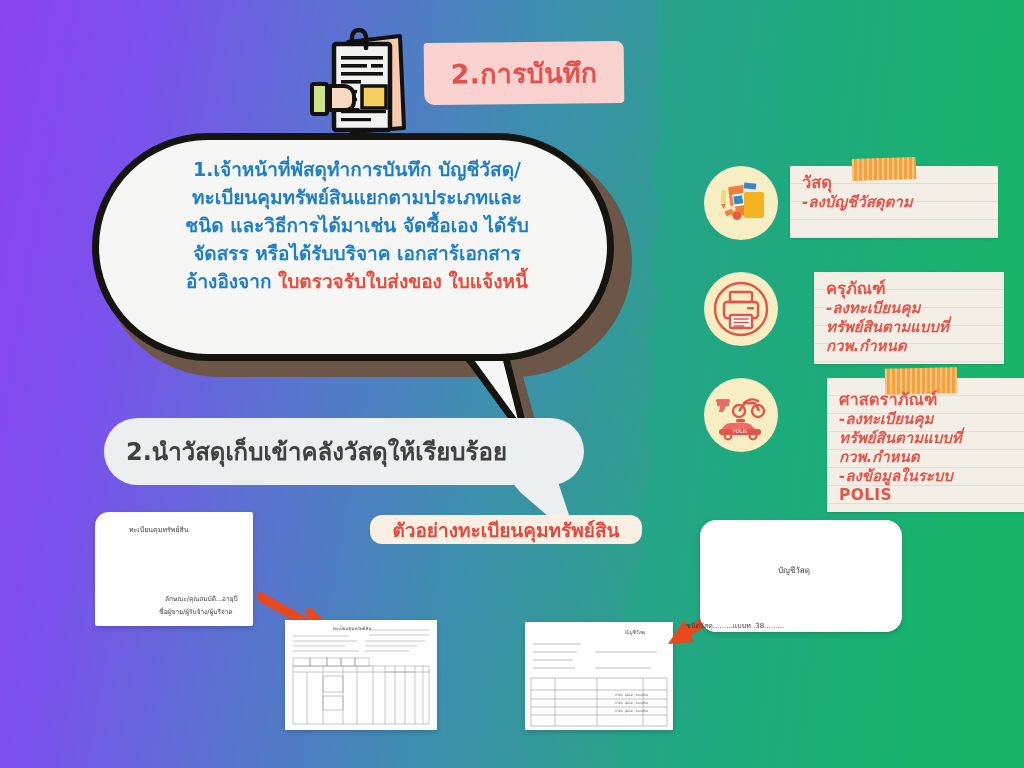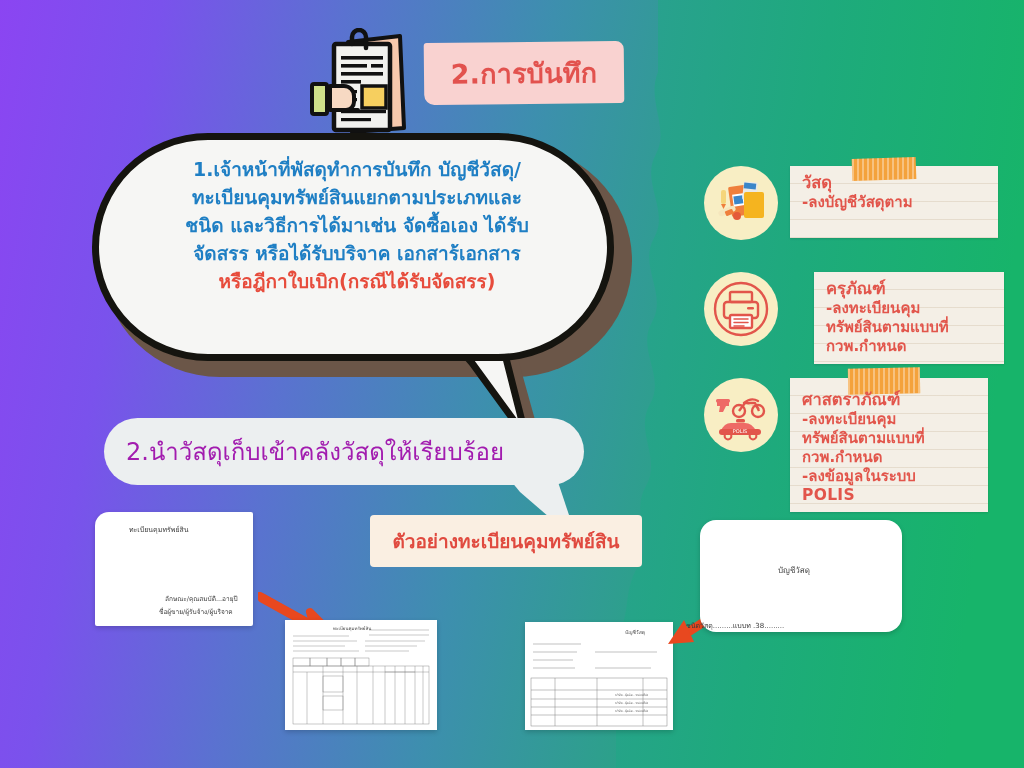--- a/index.html
+++ b/index.html
@@ -54,28 +54,28 @@
 
   
   .bubble-2{
     position:absolute;left:104px;top:418px;width:480px;height:67px;
   }
   .bubble-2 .b2-body{
     position:absolute;inset:0;background:#eceff0;border-radius:34px;
   }
   .bubble-2 .b2-text{
     position:absolute;inset:0;display:flex;align-items:center;padding-left:22px;
-    font-size:24px;font-weight:400;color:#a21caf;white-space:nowrap;
+    font-size:24px;font-weight:700;color:#404040;white-space:nowrap;
   }
   .bubble-2 .b2-tail{position:absolute;left:398px;top:60px;}
 
   
   .caption-tag{
-    position:absolute;left:370px;top:515px;width:272px;height:52px;
-    background:#faefe2;border-radius:4px;
+    position:absolute;left:370px;top:515px;width:272px;height:29px;
+    background:#faefe2;border-radius:12px;
   }
   .caption-tag .ct-text{
     position:absolute;inset:0;display:flex;align-items:center;justify-content:center;
     color:#e04a3f;font-size:19px;font-weight:700;white-space:nowrap;
   }
 
   
   .green-panel{position:absolute;left:616px;top:0;width:408px;height:768px;}
 
   
@@ -86,21 +86,21 @@
   }
   .note-card .nc-paper{
     position:absolute;left:86px;top:0;background:#f4efe6;
     box-shadow:0 1px 2px rgba(0,0,0,.12);
   }
   .nc-paper .lines{position:absolute;inset:0;
     background:repeating-linear-gradient(to bottom,transparent 0 17px,#e3d9c9 17px 18px);
     opacity:.85;}
   .nc-paper .nc-body{position:relative;padding:7px 16px 8px 12px;}
   .nc-title{color:#e2554b;font-size:16.5px;font-weight:700;line-height:20px;}
-  .nc-line{color:#e2554b;font-size:15px;font-weight:700;line-height:19px;white-space:nowrap;}
+  .nc-line{color:#e2554b;font-size:15px;font-weight:700;line-height:19px;white-space:nowrap;font-style:italic;}
   .tape{
     position:absolute;height:22px;background:#f4a23c;
     background-image:repeating-linear-gradient(90deg,rgba(255,255,255,.35) 0 2px,transparent 2px 5px);
   }
 
   
   .doc{position:absolute;background:#fff;box-shadow:0 2px 5px rgba(0,0,0,.18);}
   .doc-title{position:absolute;font-size:7px;color:#3a3a3a;white-space:nowrap;
              font-family:Liberation Serif, serif;}
   .doc-line{position:absolute;font-size:6.5px;color:#3a3a3a;white-space:nowrap;}
@@ -174,21 +174,23 @@
         <path d="M-8,-14 L54,-14 L84,104 L30,30 Z" fill="#f6f6f4" stroke="#15140f" stroke-width="7" stroke-linejoin="round"></path>
         <path d="M-10,-26 L58,-26 L58,-4 L-10,-4 Z" fill="#f6f6f4"></path>
       </svg>
     </div>
     <div class="bm-body"></div>
     <div class="bm-text">
       <div>1.เจ้าหน้าที่พัสดุทำการบันทึก บัญชีวัสดุ/</div>
       <div>ทะเบียนคุมทรัพย์สินแยกตามประเภทและ</div>
       <div>ชนิด และวิธีการได้มาเช่น จัดซื้อเอง ได้รับ</div>
       <div>จัดสรร หรือได้รับบริจาค เอกสาร้เอกสาร</div>
-      <div class="hl">หรือฎีกาใบเบิก(กรณีได้รับจัดสรร)</div>
+      <div>
+        <span>อ้างอิงจาก </span><span class="hl">ใบตรวจรับใบส่งของ ใบแจ้งหนี้</span>
+      </div>
     </div>
   </div>
 
   <div class="note-card" style="left:704px;top:166px;width:300px;height:80px;">
     <div class="nc-icon">
       <svg width="58" height="58" viewBox="0 0 58 58">
         <rect x="18" y="12" width="17" height="30" rx="1.5" fill="#ef7f3c" transform="rotate(-8 26 27)"></rect>
         <rect x="21" y="20" width="11" height="12" fill="#ffffff" transform="rotate(-8 26 27)"></rect>
         <rect x="22" y="22" width="9" height="8" fill="#3b86c9" transform="rotate(-8 26 27)"></rect>
         <rect x="31" y="8" width="14" height="18" rx="1.5" fill="#e9e9e7" transform="rotate(6 38 17)"></rect>
@@ -247,21 +249,21 @@
         <path d="M34,18 q6,4 12,2 l3,4" fill="#e2554b"></path>
 
         <path d="M10,46 q3,-8 10,-8 h14 q7,0 11,8 Z" fill="#ee6a66"></path>
         <rect x="8" y="44" width="42" height="6" rx="3" fill="#e2554b"></rect>
         <circle cx="17" cy="51" r="3.4" fill="none" stroke="#e2554b" stroke-width="2"></circle>
         <circle cx="42" cy="51" r="3.4" fill="none" stroke="#e2554b" stroke-width="2"></circle>
         <rect x="25" y="34" width="9" height="3.5" rx="1.5" fill="#e2554b"></rect>
         <text x="29" y="48.4" font-size="5" fill="#ffffff" text-anchor="middle" font-family="DejaVu Sans, sans-serif">POLIS</text>
       </svg>
     </div>
-    <div class="nc-paper" style="width:198px;min-height:128px;">
+    <div class="nc-paper" style="width:198px;min-height:128px;margin-left:37px;">
       <div class="lines"></div>
       <div class="tape" style="left:58px;top:-10px;width:72px;height:26px;transform:rotate(-1deg);"></div>
       <div class="nc-body" style="padding-top:12px;">
         <div class="nc-title">ศาสตราภัณฑ์</div>
         <div class="nc-line">-ลงทะเบียนคุม</div>
         <div class="nc-line">ทรัพย์สินตามแบบที่</div>
         <div class="nc-line">กวพ.กำหนด</div>
         <div class="nc-line">-ลงข้อมูลในระบบ</div>
         <div class="nc-polis">POLIS</div>
       </div>

